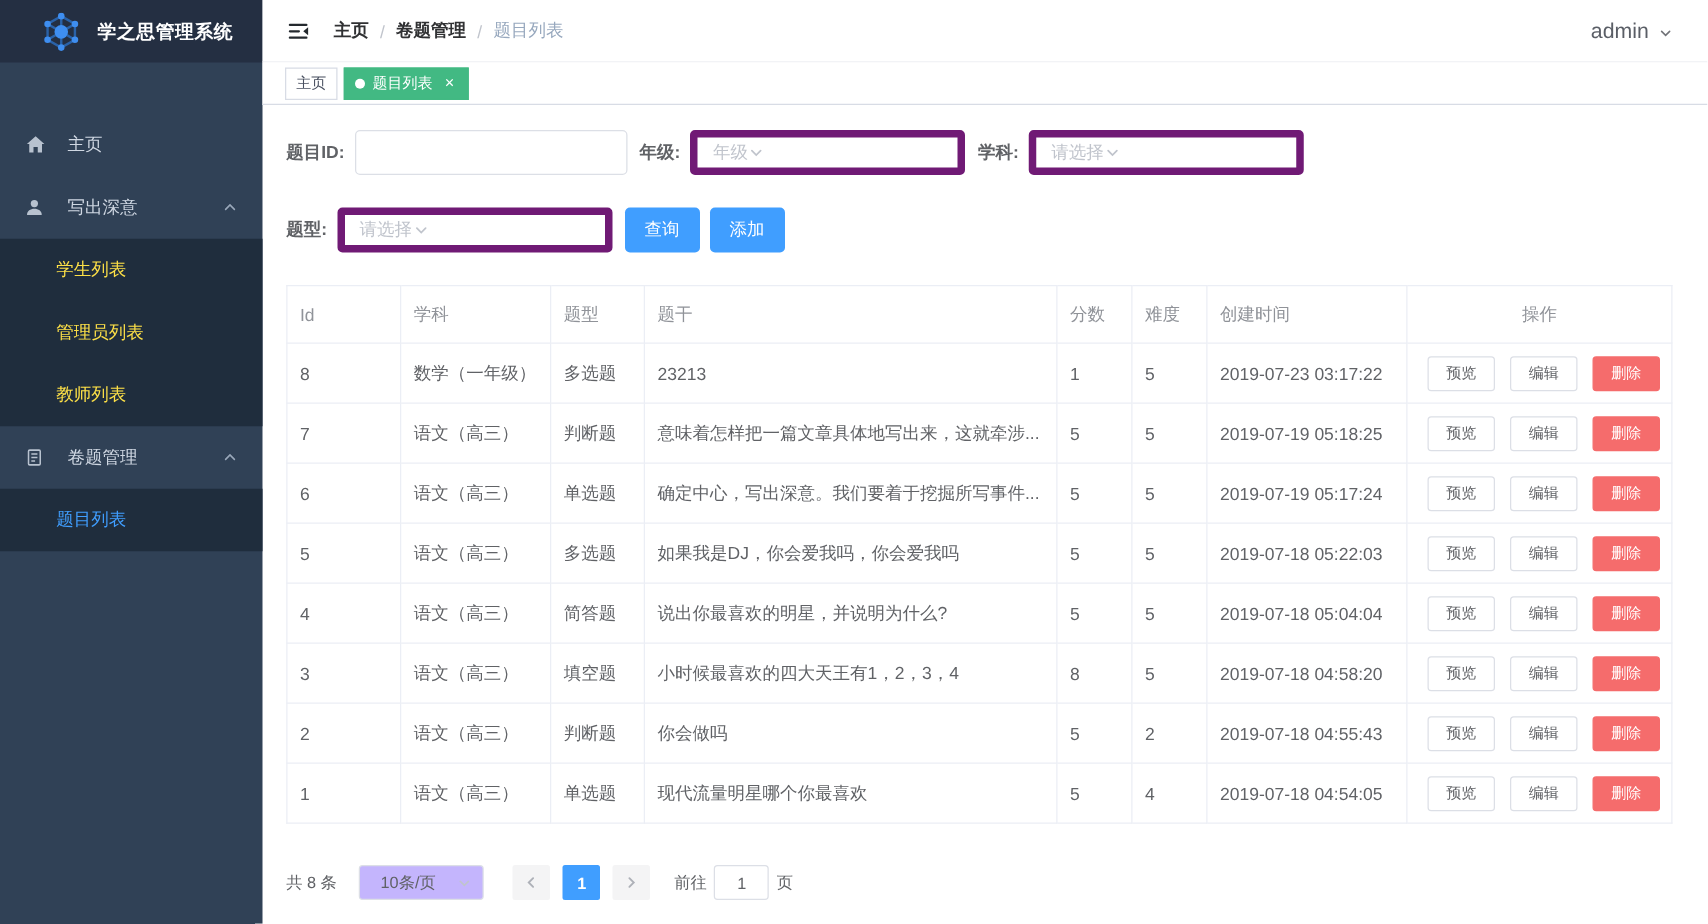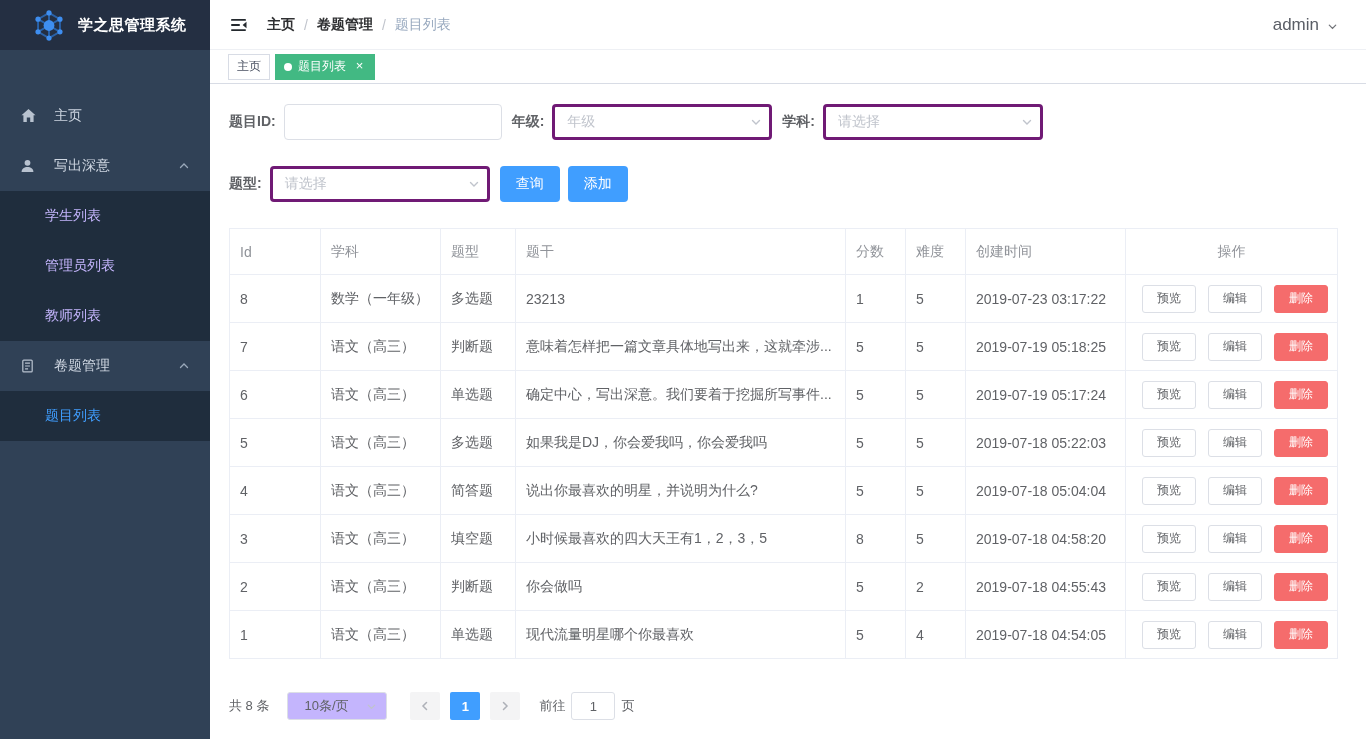--- a/index.html
+++ b/index.html
@@ -9,21 +9,21 @@
 
   
   .sidebar { width:210px; flex-shrink:0; background:var(--sidebar-bg,#304156); display:flex; flex-direction:column;gap:41px; }
   .logo { height:50px; background:var(--logo-bg,#242f42); display:flex; align-items:center; padding-left:32px; }
   .logo-title { color:#fff; font-size:15px; font-weight:bold; margin-left:12px; letter-spacing:.5px; }
   .menu-item { height:50px; display:flex; align-items:center; padding:0 20px; color:#cfd7e2; font-size:14px; cursor:pointer; }
   .mi-icon { width:18px; height:16px; color:#b8c2cf; display:inline-flex; align-items:center; }
   .mi-label { margin-left:16px; }
   .mi-arrow { margin-left:auto; color:#9aa8ba; display:inline-flex; }
   .submenu { background:var(--submenu-bg,#1f2d3d); }
-  .submenu-item { height:50px; display:flex; align-items:center; padding-left:45px; color:#c4b5fd; font-size:14px; cursor:pointer; }
+  .submenu-item { height:50px; display:flex; align-items:center; padding-left:45px; color:#fde047; font-size:14px; cursor:pointer; }
   .submenu-item.active { color:var(--primary,#409eff); }
 
   
   .main { flex:1; min-width:0; display:flex; flex-direction:column; }
   .topbar { height:50px; flex-shrink:0; display:flex; align-items:center; padding:0 28px 0 16px; border-bottom:1px solid #eef0f4; background:#fff; }
   .hamburger { display:inline-flex; color:#24292e; cursor:pointer; padding:4px; }
   .breadcrumb { margin-left:15px; font-size:14px; display:flex; align-items:center; }
   .crumb { color:#303133; font-weight:600; cursor:pointer; }
   .crumb.current { color:#97a8be; font-weight:400; cursor:default; }
   .sep { color:#c0c4cc; margin:0 9px; font-weight:400; }
@@ -36,21 +36,21 @@
   .tab .dot { width:8px; height:8px; border-radius:50%; background:#fff; margin-right:6px; }
   .tab .close { margin-left:7px; font-size:13px; line-height:12px; width:13px; height:13px; text-align:center; border-radius:50%; }
 
   
   .content { padding:20px 19px 0; }
   .filter-row { display:flex; align-items:center; margin-bottom:26px; }
   .f-group { display:flex; align-items:center; }
   .f-group + .f-group { margin-left:10px; }
   .f-label { font-size:14px; font-weight:bold; color:#606266; margin-right:8px; white-space:nowrap; }
   .f-input { width:218px; height:36px; border:1px solid #dcdfe6; border-radius:4px; padding:0 12px; font-size:14px; color:#606266; outline:none; font-family:inherit; }
-  .f-select { width:220px; height:36px; border:3px solid #701a75; border-radius:4px; background:#fff; display:flex; align-items:center; justify-content:space-between; padding:0 6px 0 12px; cursor:pointer; }
+  .f-select { width:220px; height:36px; border:6px solid #701a75; border-radius:4px; background:#fff; display:flex; align-items:center; padding:0 6px 0 12px; cursor:pointer; }
   .f-select .ph { color:#c0c4cc; font-size:14px; }
   .sel-arrow { display:inline-flex; color:#c0c4cc; }
   .btn-primary { height:36px; padding:0 16px; background:var(--primary,#409eff); color:#fff; border:none; border-radius:4px; font-size:14px; cursor:pointer; font-family:inherit; }
   .btn-search { margin-left:10px; }
   .btn-add { margin-left:8px; }
 
   table.q-table { width:1108px; border-collapse:collapse; table-layout:fixed; font-size:14px; }
   .q-table th, .q-table td { border:1px solid #ebeef5; padding:0 10px; text-align:left; overflow:hidden; white-space:nowrap; }
   .q-table th { height:46px; color:#909399; font-weight:500; }
   .q-table td { height:48px; color:#606266; }
@@ -300,21 +300,21 @@
               <td>说出你最喜欢的明星，并说明为什么?</td>
               <td>5</td>
               <td>5</td>
               <td>2019-07-18 05:04:04</td>
               <td class="center"><button class="mini-btn">预览</button><button class="mini-btn">编辑</button><button class="mini-btn danger">删除</button></td>
             </tr>
             <tr>
               <td>3</td>
               <td>语文（高三）</td>
               <td>填空题</td>
-              <td>小时候最喜欢的四大天王有1，2，3，5</td>
+              <td>小时候最喜欢的四大天王有1，2，3，4</td>
               <td>8</td>
               <td>5</td>
               <td>2019-07-18 04:58:20</td>
               <td class="center"><button class="mini-btn">预览</button><button class="mini-btn">编辑</button><button class="mini-btn danger">删除</button></td>
             </tr>
             <tr>
               <td>2</td>
               <td>语文（高三）</td>
               <td>判断题</td>
               <td>你会做吗</td>

